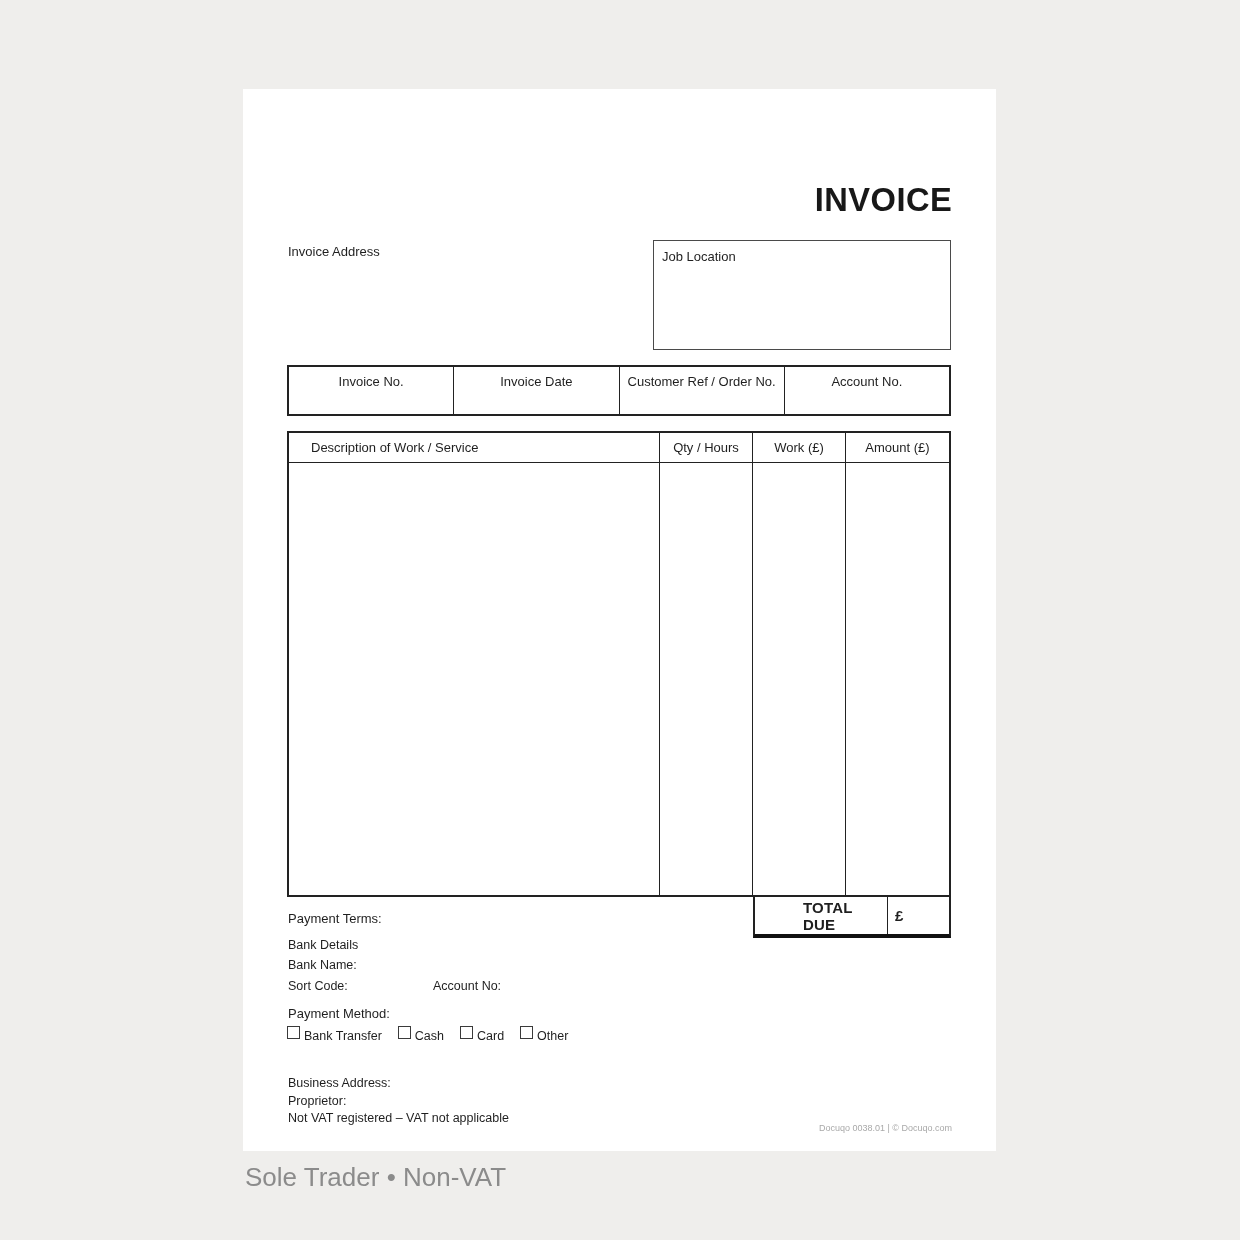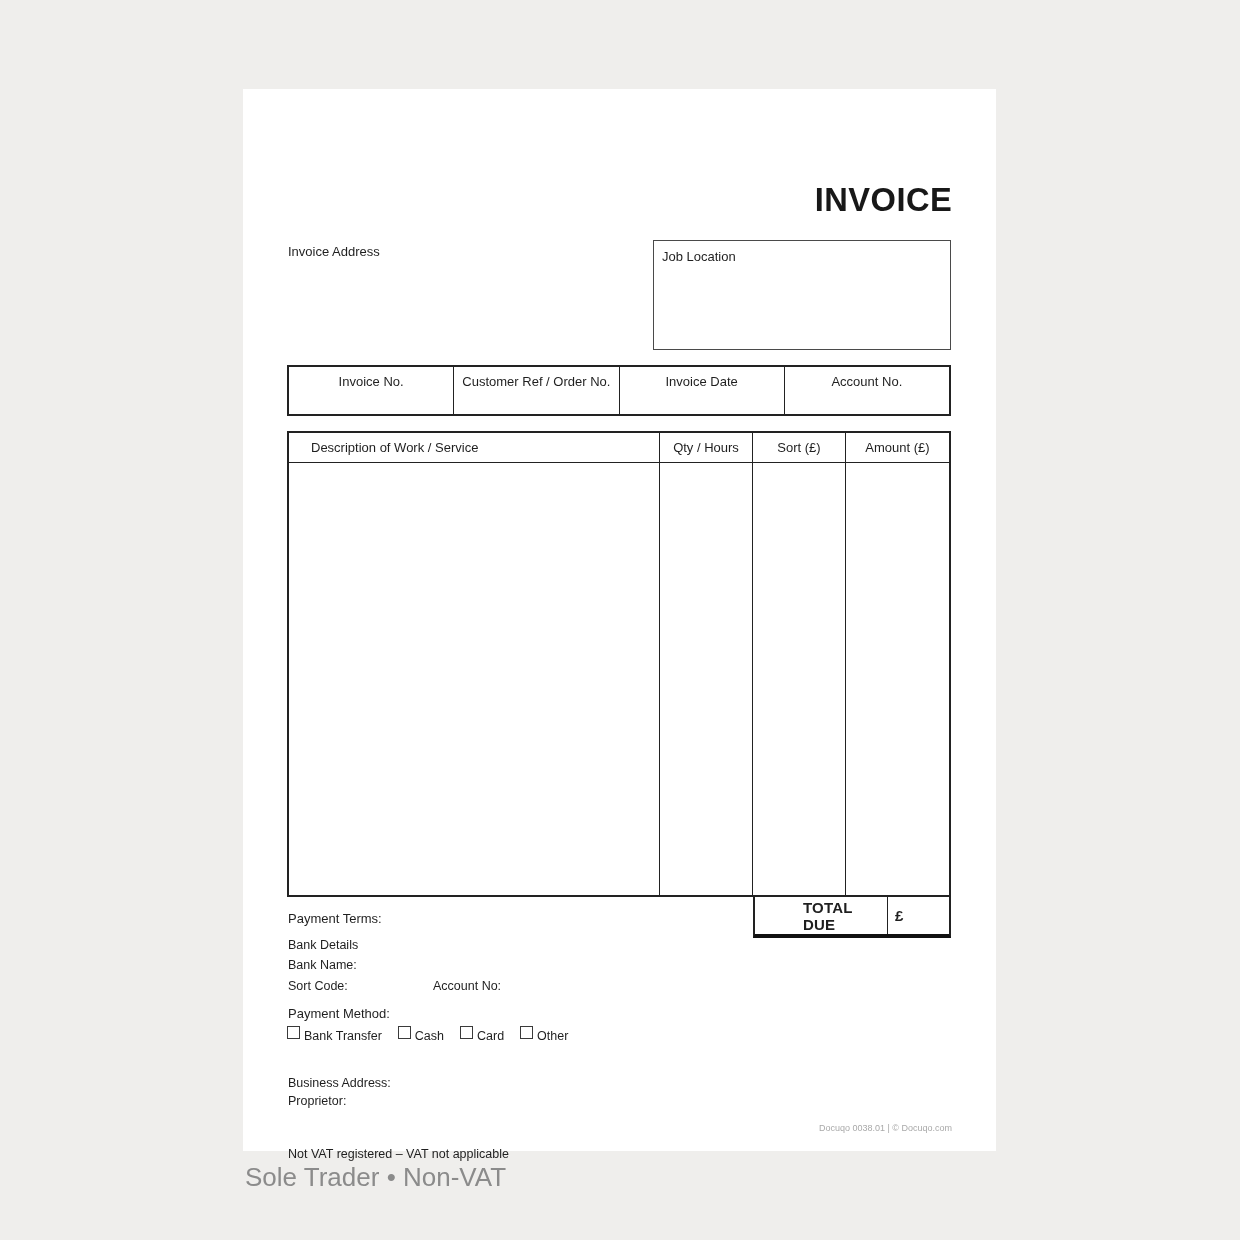--- a/index.html
+++ b/index.html
@@ -131,21 +131,21 @@
     width: 13px; height: 13px;
     border: 1.5px solid #3a3a3a;
     background: #fff;
     display: inline-block;
     margin-right: 4px;
   }
   .pm-option .label-sm { padding-top: 3px; }
 
   .business-address { left: 45px; top: 987px; }
   .proprietor       { left: 45px; top: 1005px; }
-  .vat-note         { left: 45px; top: 1022px; margin-top: 36px; }
+  .vat-note         { left: 45px; top: 1022px; }
 
   .doc-credit {
     right: 44px; top: 1034px;
     font-size: 9px;
     color: #a9a9a9;
   }
 
   
   .caption {
     position: absolute;
@@ -164,30 +164,30 @@
     <div class="abs doc-title">INVOICE</div>
 
     <div class="abs label invoice-address">Invoice Address</div>
 
     <div class="abs job-location-box">
       <span class="label">Job Location</span>
     </div>
 
     <div class="abs info-table">
       <div class="cell">Invoice No.</div>
+      <div class="cell">Invoice Date</div>
       <div class="cell">Customer Ref / Order No.</div>
-      <div class="cell">Invoice Date</div>
       <div class="cell">Account No.</div>
     </div>
 
     <div class="abs items-table">
       <div class="it-header">
         <div class="col-desc">Description of Work / Service</div>
         <div class="col-qty">Qty / Hours</div>
-        <div class="col-rate">Sort (£)</div>
+        <div class="col-rate">Work (£)</div>
         <div class="col-amount">Amount (£)</div>
       </div>
       <div class="it-body">
         <div class="col-desc"></div>
         <div class="col-qty"></div>
         <div class="col-rate"></div>
         <div class="col-amount"></div>
       </div>
     </div>
 

